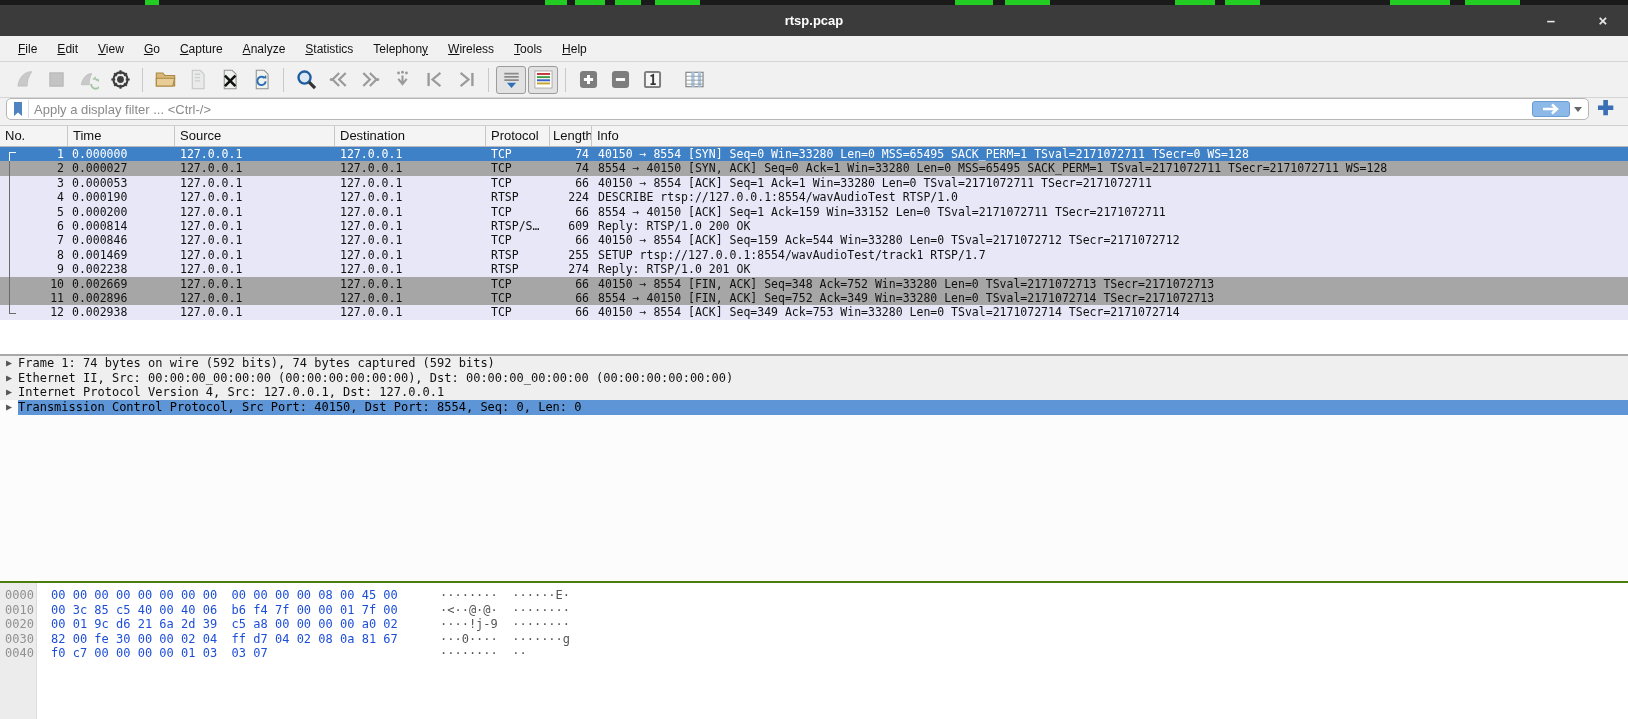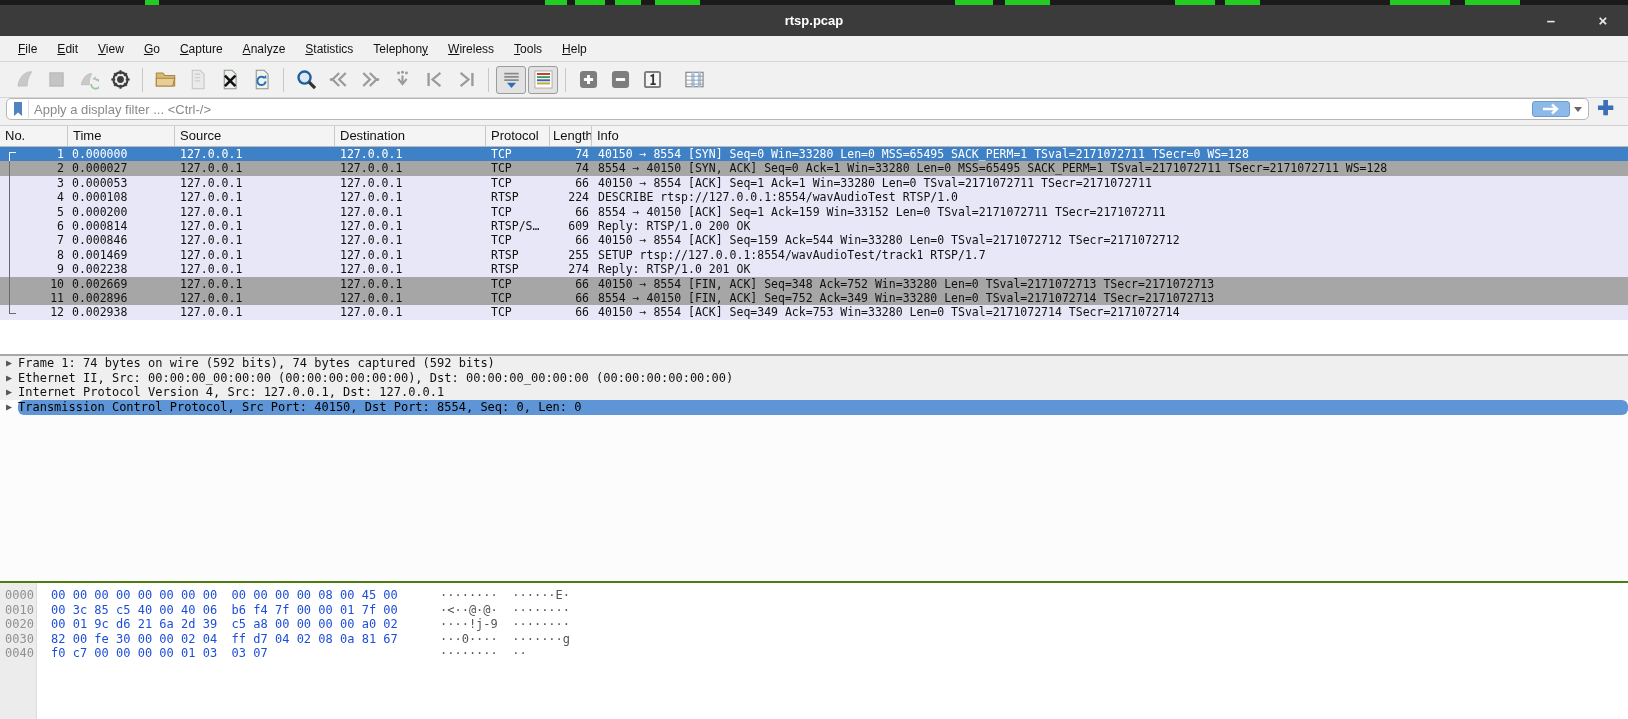--- a/index.html
+++ b/index.html
@@ -74,21 +74,21 @@
   .rel-end .rel-mark { border-left:1px solid #6a6a6a; border-bottom:1px solid #6a6a6a; height:9px; }
 
   
   .detail-pane { position:absolute; left:0; top:354px; width:1628px; height:227px; background:#fcfcfc;
                  border-top:2px solid #a8a8a8; }
   .d-row { display:flex; height:14.6px; line-height:14.6px; font-family:"DejaVu Sans Mono", monospace;
            font-size:12px; white-space:nowrap; background:#efefef; margin-bottom:0.1px; }
   .d-row .tri { width:18px; text-align:center; color:#555; font-size:10px; flex-shrink:0; }
   .d-row .d-text { color:#111; }
   .d-row.sel { background:#fcfcfc; }
-  .d-row.sel .d-text { background:#5e95d6; flex:1; color:#000;border-radius:6px; }
+  .d-row.sel .d-text { background:#5e95d6; flex:1; color:#000; }
 
   
   .hex-pane { position:absolute; left:0; top:581px; width:1628px; height:138px; background:#ffffff;
               border-top:2px solid #4d7c0f; }
   .hex-gutter { position:absolute; left:0; top:0; width:37px; height:138px; background:#ececec;
                 border-right:1px solid #dcdcdc; }
   .hx-row { display:flex; height:14.5px; line-height:14.5px; font-family:"DejaVu Sans Mono", monospace;
             font-size:12px; white-space:pre; position:relative; margin-top:0.1px; }
   .hx-off { width:37px; color:#919191; padding-left:5px; flex-shrink:0; }
   .hx-bytes { margin-left:14px; color:#1d4ed8; }
@@ -327,21 +327,21 @@
       <span class="cell c-time">0.000053</span>
       <span class="cell c-src">127.0.0.1</span>
       <span class="cell c-dst">127.0.0.1</span>
       <span class="cell c-proto">TCP</span>
       <span class="cell c-len">66</span>
       <span class="cell c-info">40150 → 8554 [ACK] Seq=1 Ack=1 Win=33280 Len=0 TSval=2171072711 TSecr=2171072711</span>
     </div>
     <div class="prow lavender rel-line">
       <span class="rel-mark"></span>
       <span class="cell c-no">4</span>
-      <span class="cell c-time">0.000108</span>
+      <span class="cell c-time">0.000190</span>
       <span class="cell c-src">127.0.0.1</span>
       <span class="cell c-dst">127.0.0.1</span>
       <span class="cell c-proto">RTSP</span>
       <span class="cell c-len">224</span>
       <span class="cell c-info">DESCRIBE rtsp://127.0.0.1:8554/wavAudioTest RTSP/1.0</span>
     </div>
     <div class="prow lavender rel-line">
       <span class="rel-mark"></span>
       <span class="cell c-no">5</span>
       <span class="cell c-time">0.000200</span>

